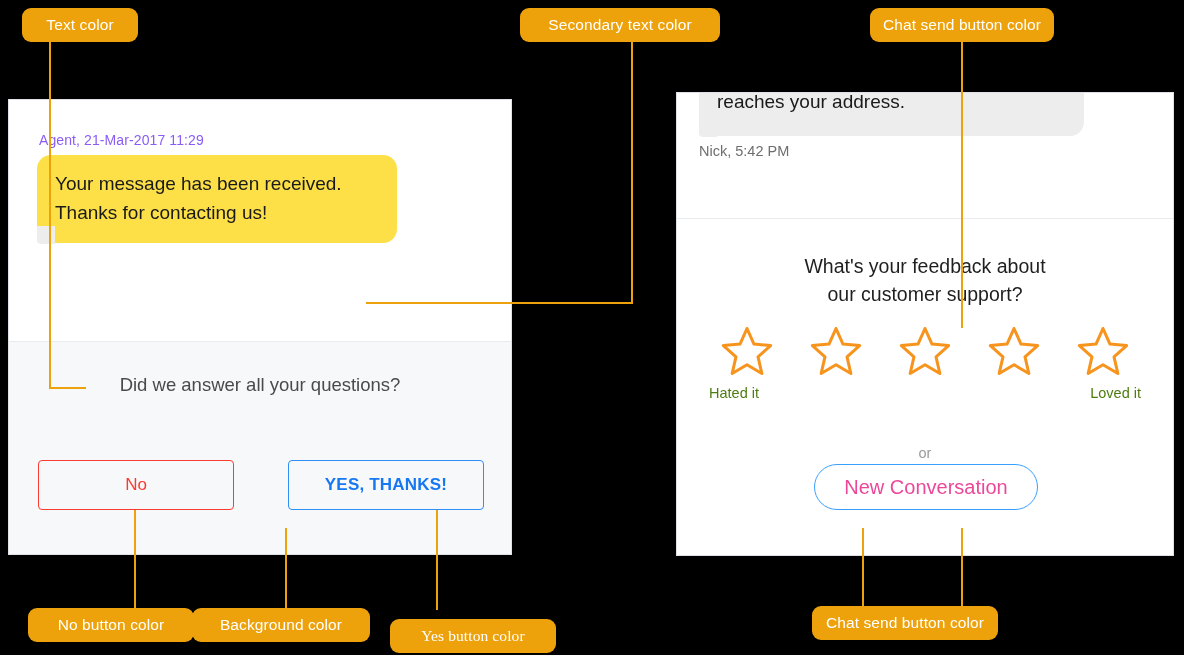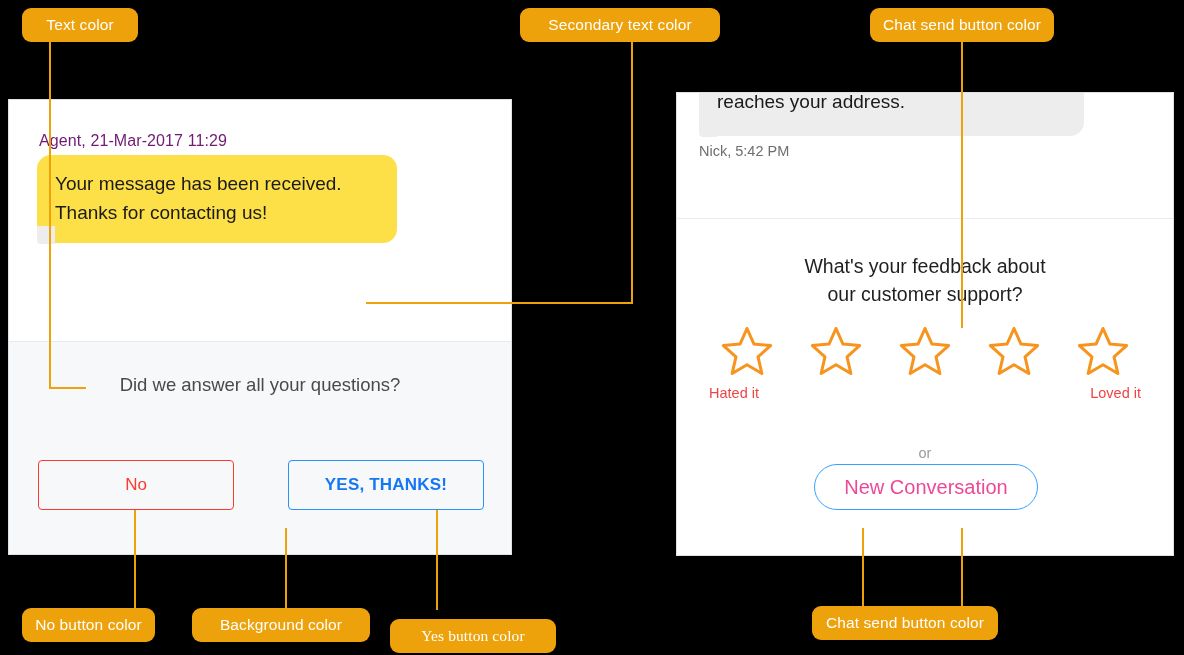--- a/index.html
+++ b/index.html
@@ -37,21 +37,21 @@
     background:#FFFFFF;
     border:1px solid #DEE2E6;
     box-sizing:border-box;
     overflow:hidden;
   }
 
   
   .chat-area{position:absolute;left:0;top:0;right:0;height:241px;background:#fff;}
   .msg-meta{
     position:absolute;left:30px;top:32px;
-    font-size:16px;color:#701a75;letter-spacing:.1px;
+    font-size:14px;color:#8b5cf6;letter-spacing:.1px;
   }
   .bubble{
     position:absolute;left:28px;top:55px;width:360px;
     background:#fde047;border-radius:14px;
     padding:14px 35px 16px 18px;
     box-sizing:border-box;
     font-size:19px;line-height:29px;color:#1A1A1A;
   }
   .bubble:after{
     content:"";position:absolute;left:0px;bottom:-1px;
@@ -112,21 +112,21 @@
   .stars{
     position:absolute;left:0;right:0;top:105px;
     display:flex;justify-content:space-between;
     padding:0 42px;box-sizing:border-box;
   }
   .star{width:56px;height:54px;display:block;cursor:pointer;}
   .star-labels{
     position:absolute;left:0;right:0;top:166px;
     display:flex;justify-content:space-between;
     padding:0 32px;box-sizing:border-box;
-    font-size:14.5px;color:#ef4444;
+    font-size:14.5px;color:#4d7c0f;
   }
   .or-row{
     position:absolute;left:24px;right:24px;top:212px;
     display:flex;align-items:center;gap:14px;
     font-size:14.5px;color:#9A9A9A;flex-direction:column;
   }
   .or-row .ln{flex:1;height:1px;background:#E2E2E2;}
   .btn-new{
     position:absolute;left:50%;top:245px;margin-left:-111px;
     width:222px;height:44px;border:1.6px solid #39A0FF;border-radius:24px;
@@ -225,21 +225,21 @@
 
   <div class="leader v" style="left:862px;top:528px;height:80px;"></div>
   <div class="leader v" style="left:961px;top:528px;height:80px;"></div>
 
   <div class="tag" style="left:22px;top:8px;width:116px;">Text color</div>
 
   <div class="tag" style="left:520px;top:8px;width:200px;">Secondary text color</div>
 
   <div class="tag" style="left:870px;top:8px;width:184px;">Chat send button color</div>
 
-  <div class="tag" style="left:22px;top:608px;width:133px;">No button color</div>
+  <div class="tag" style="left:28px;top:608px;width:166px;">No button color</div>
 
   <div class="tag" style="left:192px;top:608px;width:178px;">Background color</div>
 
   <div class="tag" style="left:390px;top:619px;width:166px;font-family:Liberation Serif, serif;">Yes button color</div>
 
   <div class="tag" style="left:812px;top:606px;width:186px;">Chat send button color</div>
 
 </div>
 
 </body></html>

